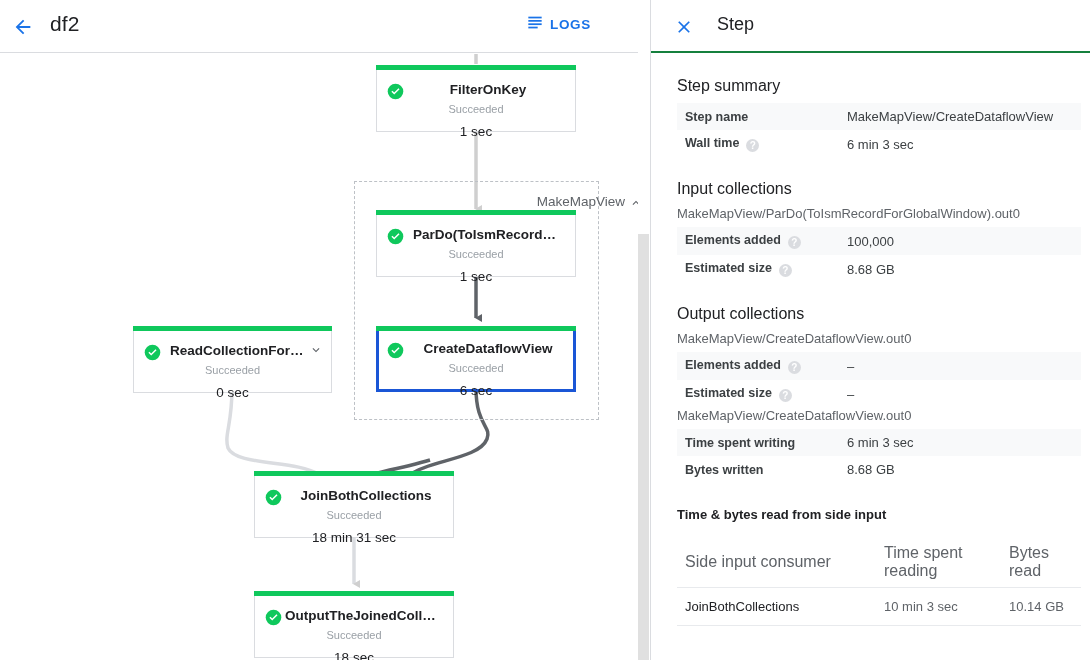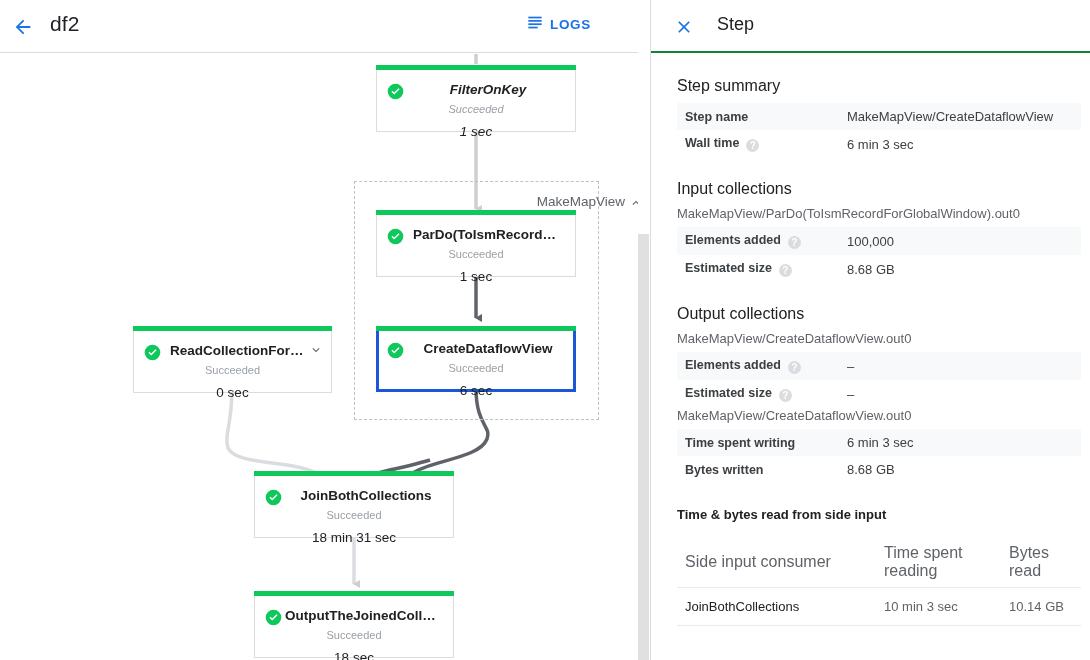--- a/index.html
+++ b/index.html
@@ -233,21 +233,21 @@
       </svg>
 
       <div id="group-box"></div>
       <div id="group-label">MakeMapView</div>
       <div id="group-collapse">
         <svg width="14" height="14" viewBox="0 0 24 24">
             <path fill="#5f6368" d="M7.4 15.4L12 10.8l4.6 4.6L18 14l-6-6-6 6z"></path>
           </svg>
       </div>
 
-      <div class="node" style="left:376px; top:11px; width:200px; height:67px;font-style:italic;">
+      <div class="node" style="left:376px; top:11px; width:200px; height:67px;">
         <div class="topbar"></div>
         <span class="check">
           <svg width="17" height="17" viewBox="0 0 24 24">
               <circle cx="12" cy="12" r="11" fill="#0fc85c"></circle>
               <path d="M10.2 16.4l-4-4 1.5-1.5 2.5 2.5 6-6 1.5 1.5z" fill="#fff"></path>
             </svg>
         </span>
         <div class="nlabel">FilterOnKey</div>
         <div class="nstatus">Succeeded</div>
         <div class="ntime">1 sec</div>

